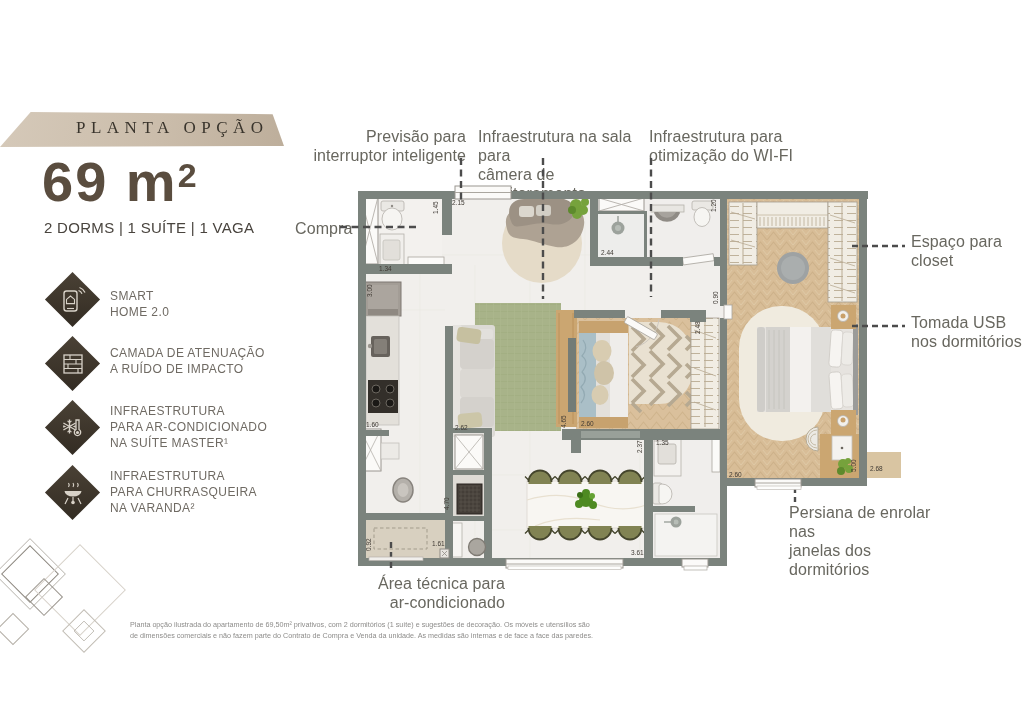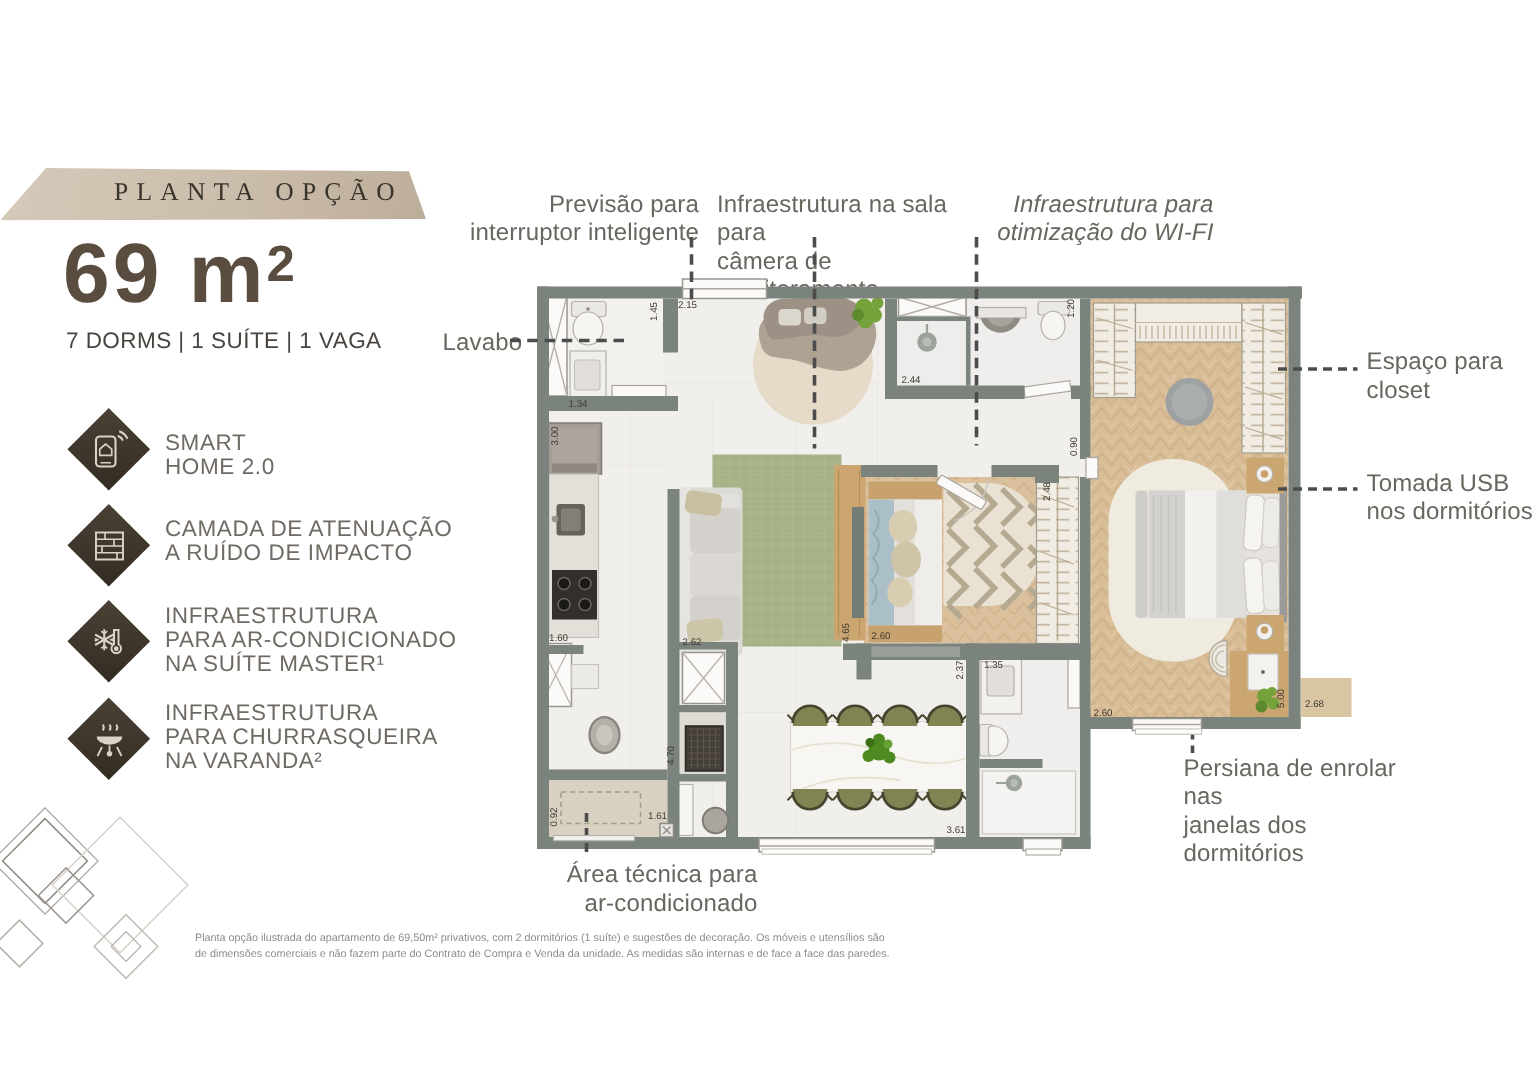--- a/index.html
+++ b/index.html
@@ -1,31 +1,31 @@
 <!DOCTYPE html>
 <html><head>
 <meta charset="utf-8">
 <style>
   * { margin:0; padding:0; box-sizing:border-box; }
   html,body { width:1024px; height:724px; background:#ffffff; overflow:hidden; }
   body { font-family:"Liberation Sans", sans-serif; position:relative; }
   .abs { position:absolute; }
   .ann { position:absolute; font-size:16px; color:#68675f; line-height:1.18; letter-spacing:0.1px; }
-  .feat { position:absolute; font-size:15px; color:#6f6a63; line-height:16px; letter-spacing:0.4px; }
+  .feat { position:absolute; font-size:12px; color:#6f6a63; line-height:16px; letter-spacing:0.4px; }
 </style>
 </head>
 <body>
 
 <div class="abs" style="left:0px; top:111px; width:284px; height:36px; background:linear-gradient(100deg,#d5c9b9 0%,#cbbdab 55%,#bdae9b 100%); clip-path:polygon(10.8% 3%, 96% 9%, 100% 97%, 0% 100%);"></div>
 
 <div class="abs" style="left:52px; top:118px; font-family:'Liberation Serif',serif; font-size:17px; color:#39342c; letter-spacing:5.5px;margin-left:24px;">PLANTA OPÇÃO</div>
 
 <div class="abs" style="left:42px; top:154px; font-size:56px; font-weight:bold; color:#5a4d3f; letter-spacing:2px; line-height:1;">69 m<span style="font-size:34px; vertical-align:14px;">2</span></div>
 
-<div class="abs" style="left:44px; top:219px; font-size:15px; color:#49443e; letter-spacing:0.3px;">7 DORMS | 1 SUÍTE | 1 VAGA</div>
+<div class="abs" style="left:44px; top:219px; font-size:15px; color:#49443e; letter-spacing:0.3px;">2 DORMS | 1 SUÍTE | 1 VAGA</div>
 
 <div class="abs" style="left:53px; top:280px; width:39px; height:39px; background:linear-gradient(135deg,#4a4135,#332c23); transform:rotate(45deg);"></div>
 <svg class="abs" style="left:56px; top:283px;" width="34" height="34" viewBox="0 0 34 34">
     <g fill="none" stroke="#d8d2c8" stroke-width="1.4">
 <rect x="8" y="8" width="13" height="20" rx="2.5"></rect>
 <path d="M11 25.5 h7" stroke-width="1.1"></path>
 <path d="M14.5 13 l-4 3.4 v4.2 h8 v-4.2 z" stroke-width="1.1"></path>
 <path d="M22.5 7.5 a6 6 0 0 1 3.5 3.2" stroke-width="1.3"></path>
 <path d="M23.5 4.5 a9.5 9.5 0 0 1 5.5 5" stroke-width="1.3"></path>
 </g>
@@ -67,23 +67,23 @@
 <path d="M12.5 11 q1.5 -2 0 -4 M17 11 q1.5 -2 0 -4 M21.5 11 q1.5 -2 0 -4" stroke-width="1.2"></path>
 </g>
   </svg>
 
 <div class="feat" style="left:110px; top:468px;">INFRAESTRUTURA<br>PARA CHURRASQUEIRA<br>NA VARANDA²</div>
 
 <div class="ann" style="left:305px; top:128px; width:161px; text-align:right;">Previsão para<br>interruptor inteligente</div>
 
 <div class="ann" style="left:478px; top:128px; width:160px; text-align:left;">Infraestrutura na sala para<br>câmera de monitoramento</div>
 
-<div class="ann" style="left:649px; top:128px; width:160px; text-align:right;font-style:italic;">Infraestrutura para<br>otimização do WI-FI</div>
-
-<div class="ann" style="left:295px; top:220px;">Lavabo</div>
+<div class="ann" style="left:649px; top:128px; width:160px; text-align:left;">Infraestrutura para<br>otimização do WI-FI</div>
+
+<div class="ann" style="left:295px; top:220px;">Compra</div>
 
 <div class="ann" style="left:911px; top:233px;">Espaço para<br>closet</div>
 
 <div class="ann" style="left:911px; top:314px;">Tomada USB<br>nos dormitórios</div>
 
 <div class="ann" style="left:365px; top:575px; width:140px; text-align:right;">Área técnica para<br>ar-condicionado</div>
 
 <div class="abs" style="left:130px; top:620px; font-size:7.2px; color:#8d8c8a; line-height:1.5; white-space:nowrap;">Planta opção ilustrada do apartamento de 69,50m² privativos, com 2 dormitórios (1 suíte) e sugestões de decoração. Os móveis e utensílios são<br>de dimensões comerciais e não fazem parte do Contrato de Compra e Venda da unidade. As medidas são internas e de face a face das paredes.</div>
 
 <svg class="abs" style="left:0px; top:530px;" width="140" height="140" viewBox="0 0 140 140">

